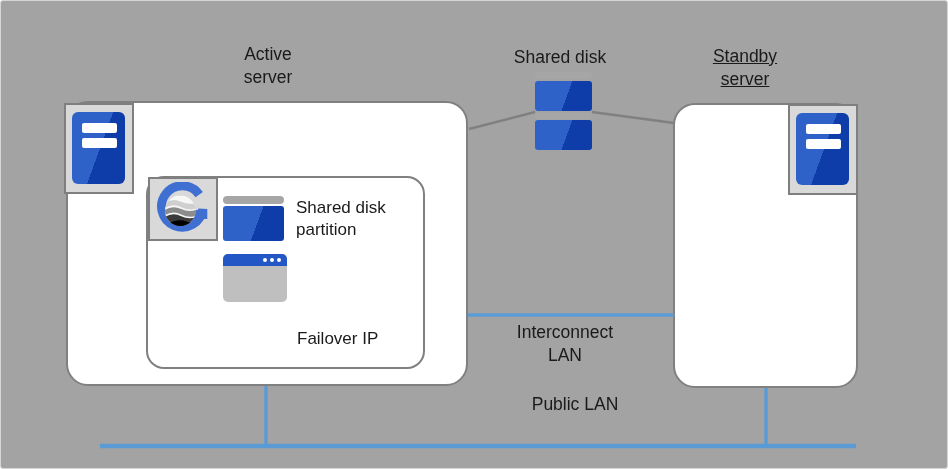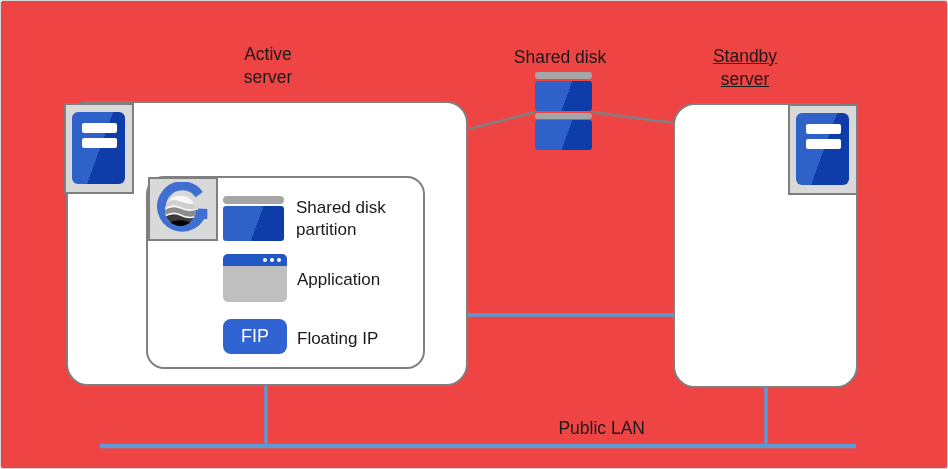--- a/index.html
+++ b/index.html
@@ -12,21 +12,21 @@
     --server-blue-dark:#0e3ca8;
     --fip-blue:#2f64d2;
     --app-titlebar-blue:#2357c5;
     --app-body-gray:#bfbfbf;
     --text-color:#1a1a1a;
   }
   *{box-sizing:border-box;margin:0;padding:0;}
   html,body{background:#fff;}
   body{font-family:"Liberation Sans",sans-serif;color:var(--text-color);}
   .canvas{
-    position:relative;width:948px;height:469px;background:#ef4444;
+    position:relative;width:948px;height:469px;background:#a3a3a3;
     border:1px solid #d6d6d6;border-radius:3px;overflow:hidden;
   }
   .lines-svg{position:absolute;left:0;top:0;z-index:2;}
   .line-gray{stroke:var(--box-border-gray);stroke-width:2.5;}
   .line-blue{stroke:var(--lan-blue);}
   .box{
     position:absolute;background:#fff;border:2.5px solid var(--box-border-gray);
     z-index:1;
   }
   .active-server-box{left:65px;top:100px;width:402px;height:285px;border-radius:22px;}
@@ -34,21 +34,21 @@
   .failover-group-box{left:145px;top:175px;width:279px;height:193px;border-radius:18px;z-index:3;}
   .lbl{
     position:absolute;z-index:5;font-size:17.5px;line-height:23px;
     text-align:center;white-space:pre-line;color:var(--text-color);
   }
   .lbl-active{left:200px;top:42px;width:134px;}
   .lbl-standby{left:677px;top:44px;width:134px;text-decoration:underline;}
   .lbl-shared-disk{left:489px;top:45px;width:140px;}
   .lbl-failover{left:233px;top:140px;width:160px;}
   .lbl-interconnect{left:484px;top:320px;width:160px;}
-  .lbl-public{left:504px;top:416px;width:140px;text-align:right;}
+  .lbl-public{left:504px;top:392px;width:140px;}
   .lbl-left{text-align:left;}
   .lbl-partition{left:295px;top:196px;width:130px;line-height:22px;font-size:17px;z-index:6;}
   .lbl-application{left:296px;top:267px;width:120px;font-size:17px;z-index:6;}
   .lbl-fip{left:296px;top:326px;width:120px;font-size:17px;z-index:6;}
 
   
   .server-icon{
     position:absolute;width:70px;height:91px;background:var(--icon-bg-gray);
     border:2.5px solid var(--icon-border-gray);z-index:4;
   }
@@ -123,20 +123,22 @@
 
   <div class="box active-server-box"></div>
   <div class="box standby-server-box"></div>
   <div class="box failover-group-box"></div>
 
   <div class="lbl lbl-active">Active
 server</div>
   <div class="lbl lbl-standby">Standby
 server</div>
   <div class="lbl lbl-shared-disk">Shared disk</div>
+  <div class="lbl lbl-interconnect">Interconnect
+LAN</div>
   <div class="lbl lbl-public">Public LAN</div>
 
   <div class="server-icon active">
     <div class="server-body">
       <div class="server-slot s1"></div>
       <div class="server-slot s2"></div>
     </div>
   </div>
 
   <div class="server-icon standby">
@@ -180,18 +182,16 @@
   <div class="lbl lbl-left lbl-partition">Shared disk
 partition</div>
 
   <div class="app-icon">
     <div class="app-titlebar">
       <div class="app-dot"></div>
       <div class="app-dot"></div>
       <div class="app-dot"></div>
     </div>
   </div>
-  <div class="lbl lbl-left lbl-application">Application</div>
 
-  <div class="fip-badge">FIP</div>
-  <div class="lbl lbl-left lbl-fip">Floating IP</div>
+  <div class="lbl lbl-left lbl-fip">Failover IP</div>
 
 </div>
 
 </body></html>

